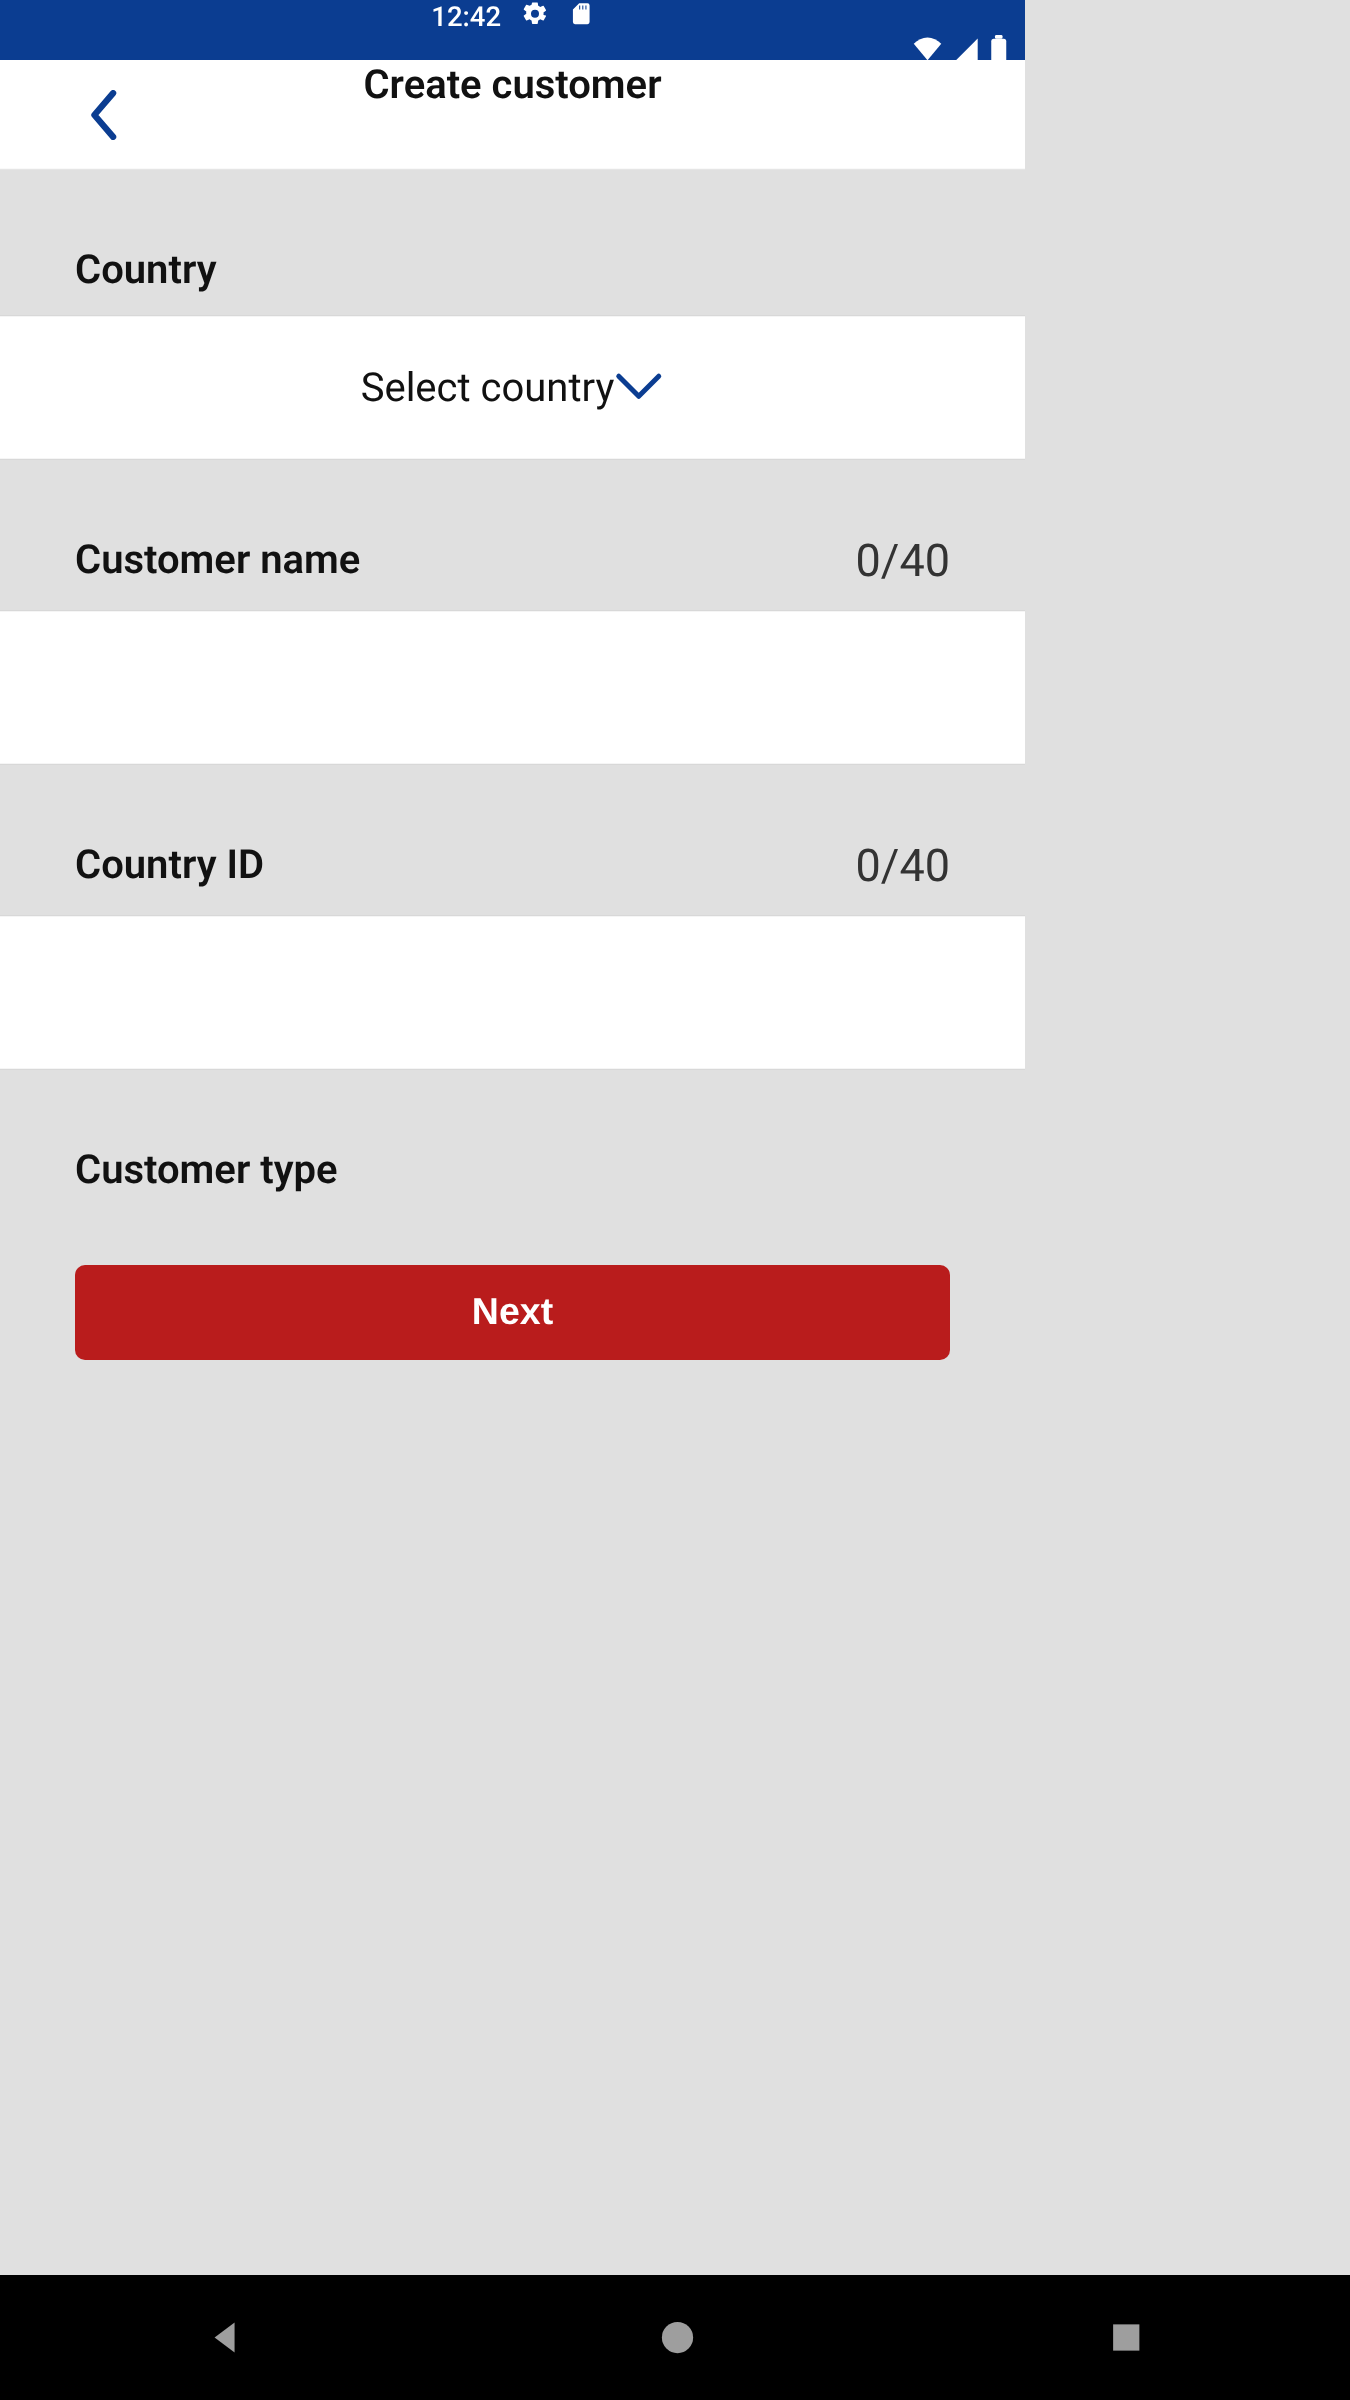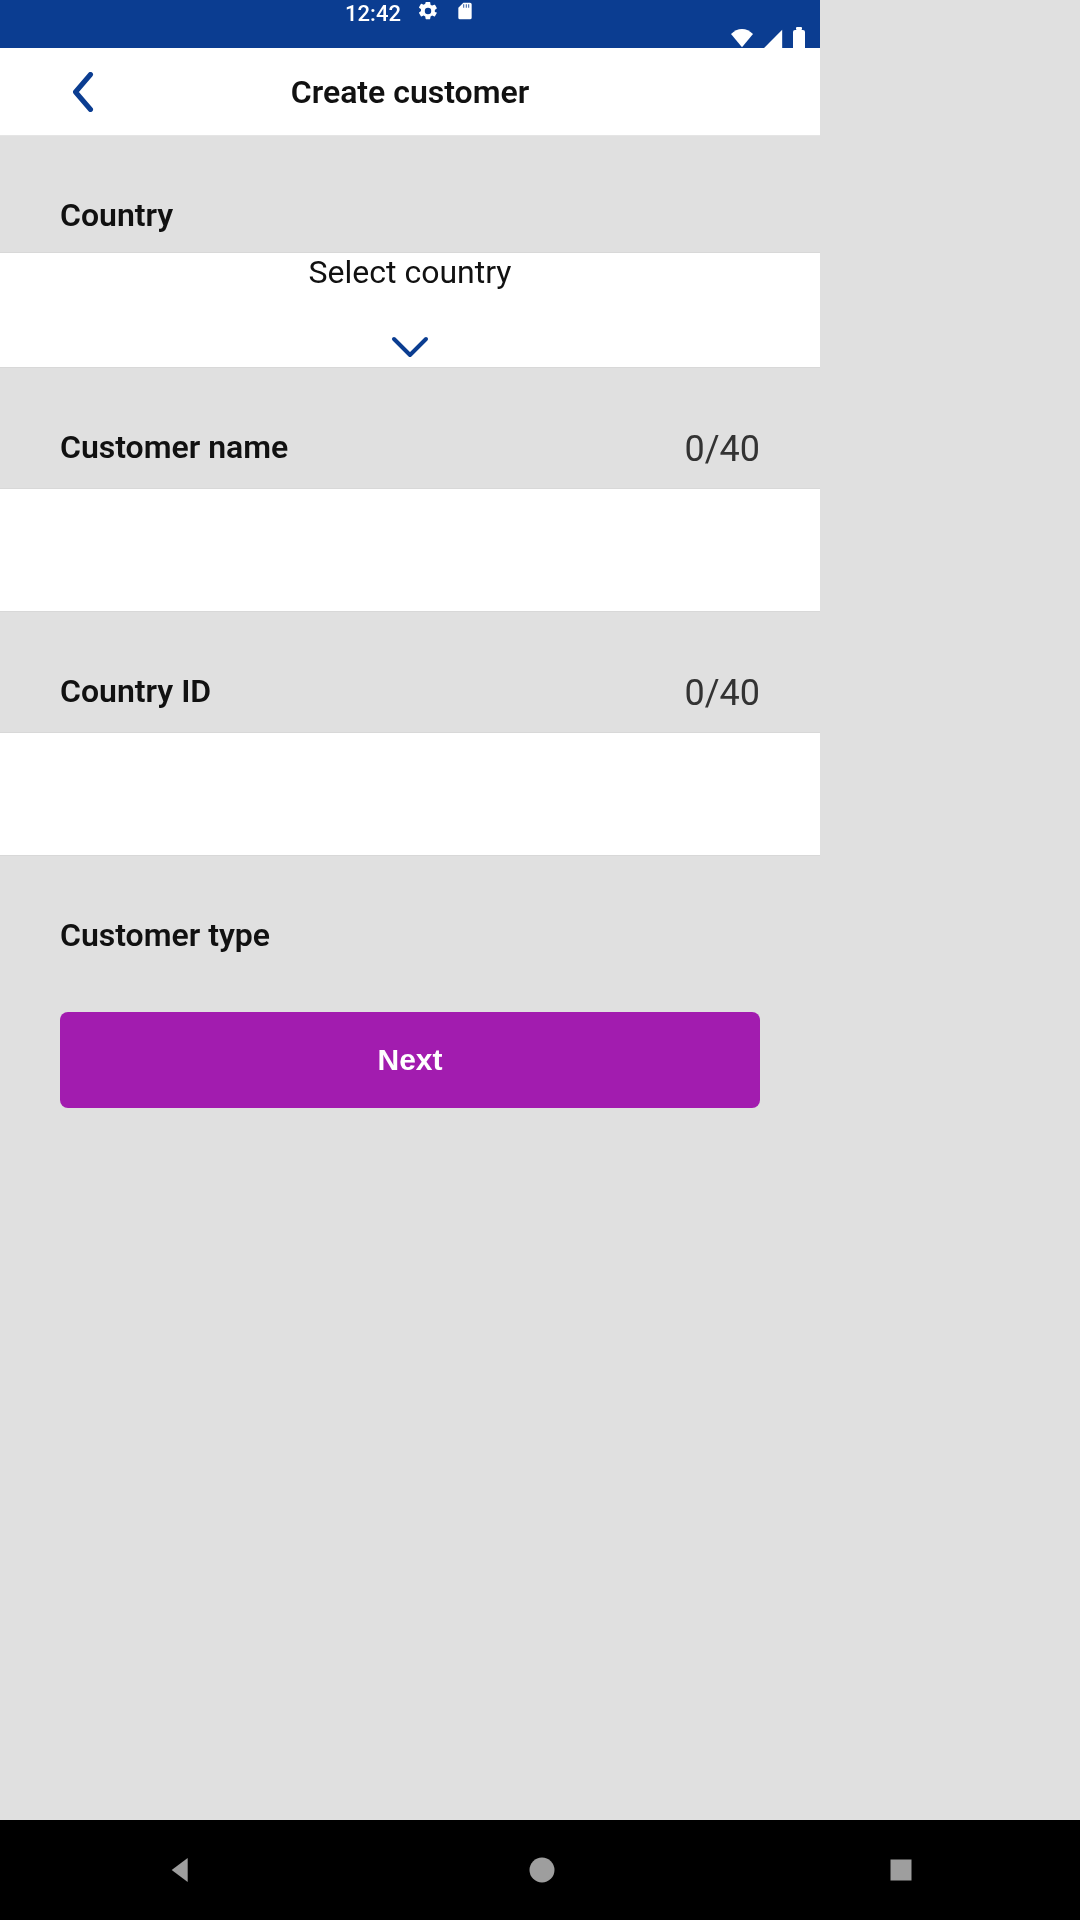--- a/index.html
+++ b/index.html
@@ -20,21 +20,21 @@
       font-size: 22px;
       flex-direction: column;
     }
     .status-left { display: flex; align-items: center; gap: 16px; }
     .status-right { margin-left: auto; display: flex; align-items: center; gap: 8px; }
     .status-time { font-weight: 500; }
     .header {
       background: #fff;
       height: 88px;
       display: flex;
-      align-items: center;
+      align-items: flex-start;
       justify-content: center;
       position: relative;
       border-bottom: 1px solid #e5e5e5;
     }
     .back-btn {
       position: absolute;
       left: 70px;
       top: 50%;
       transform: translateY(-50%);
       color: #0b3d91;
@@ -65,22 +65,21 @@
       background: #fff;
       border-top: 1px solid #d8d8d8;
       border-bottom: 1px solid #d8d8d8;
       height: 116px;
       display: flex;
       align-items: center;
       padding: 0 64px;
       font-size: 32px;
       color: #111;
       cursor: pointer;
-      justify-content: space-between;
-      flex-direction: column;
+      justify-content: center;
     }
     .chevron-down {
       color: #0b3d91;
     }
     .input-row {
       background: #fff;
       border-top: 1px solid #d8d8d8;
       border-bottom: 1px solid #d8d8d8;
       height: 124px;
       padding: 0 60px;
@@ -89,22 +88,22 @@
       width: 100%;
       height: 100%;
       border: none;
       outline: none;
       font-size: 30px;
       background: transparent;
     }
     .next-wrap { padding: 40px 60px 0 60px; }
     .next-btn {
       width: 100%;
-      height: 96px;
-      background: #a21caf;
+      height: 76px;
+      background: #b91c1c;
       color: #fff;
       font-size: 30px;
       font-weight: 600;
       border: none;
       border-radius: 8px;
       cursor: pointer;
     }
     .navbar {
       position: absolute;
       bottom: 0;

